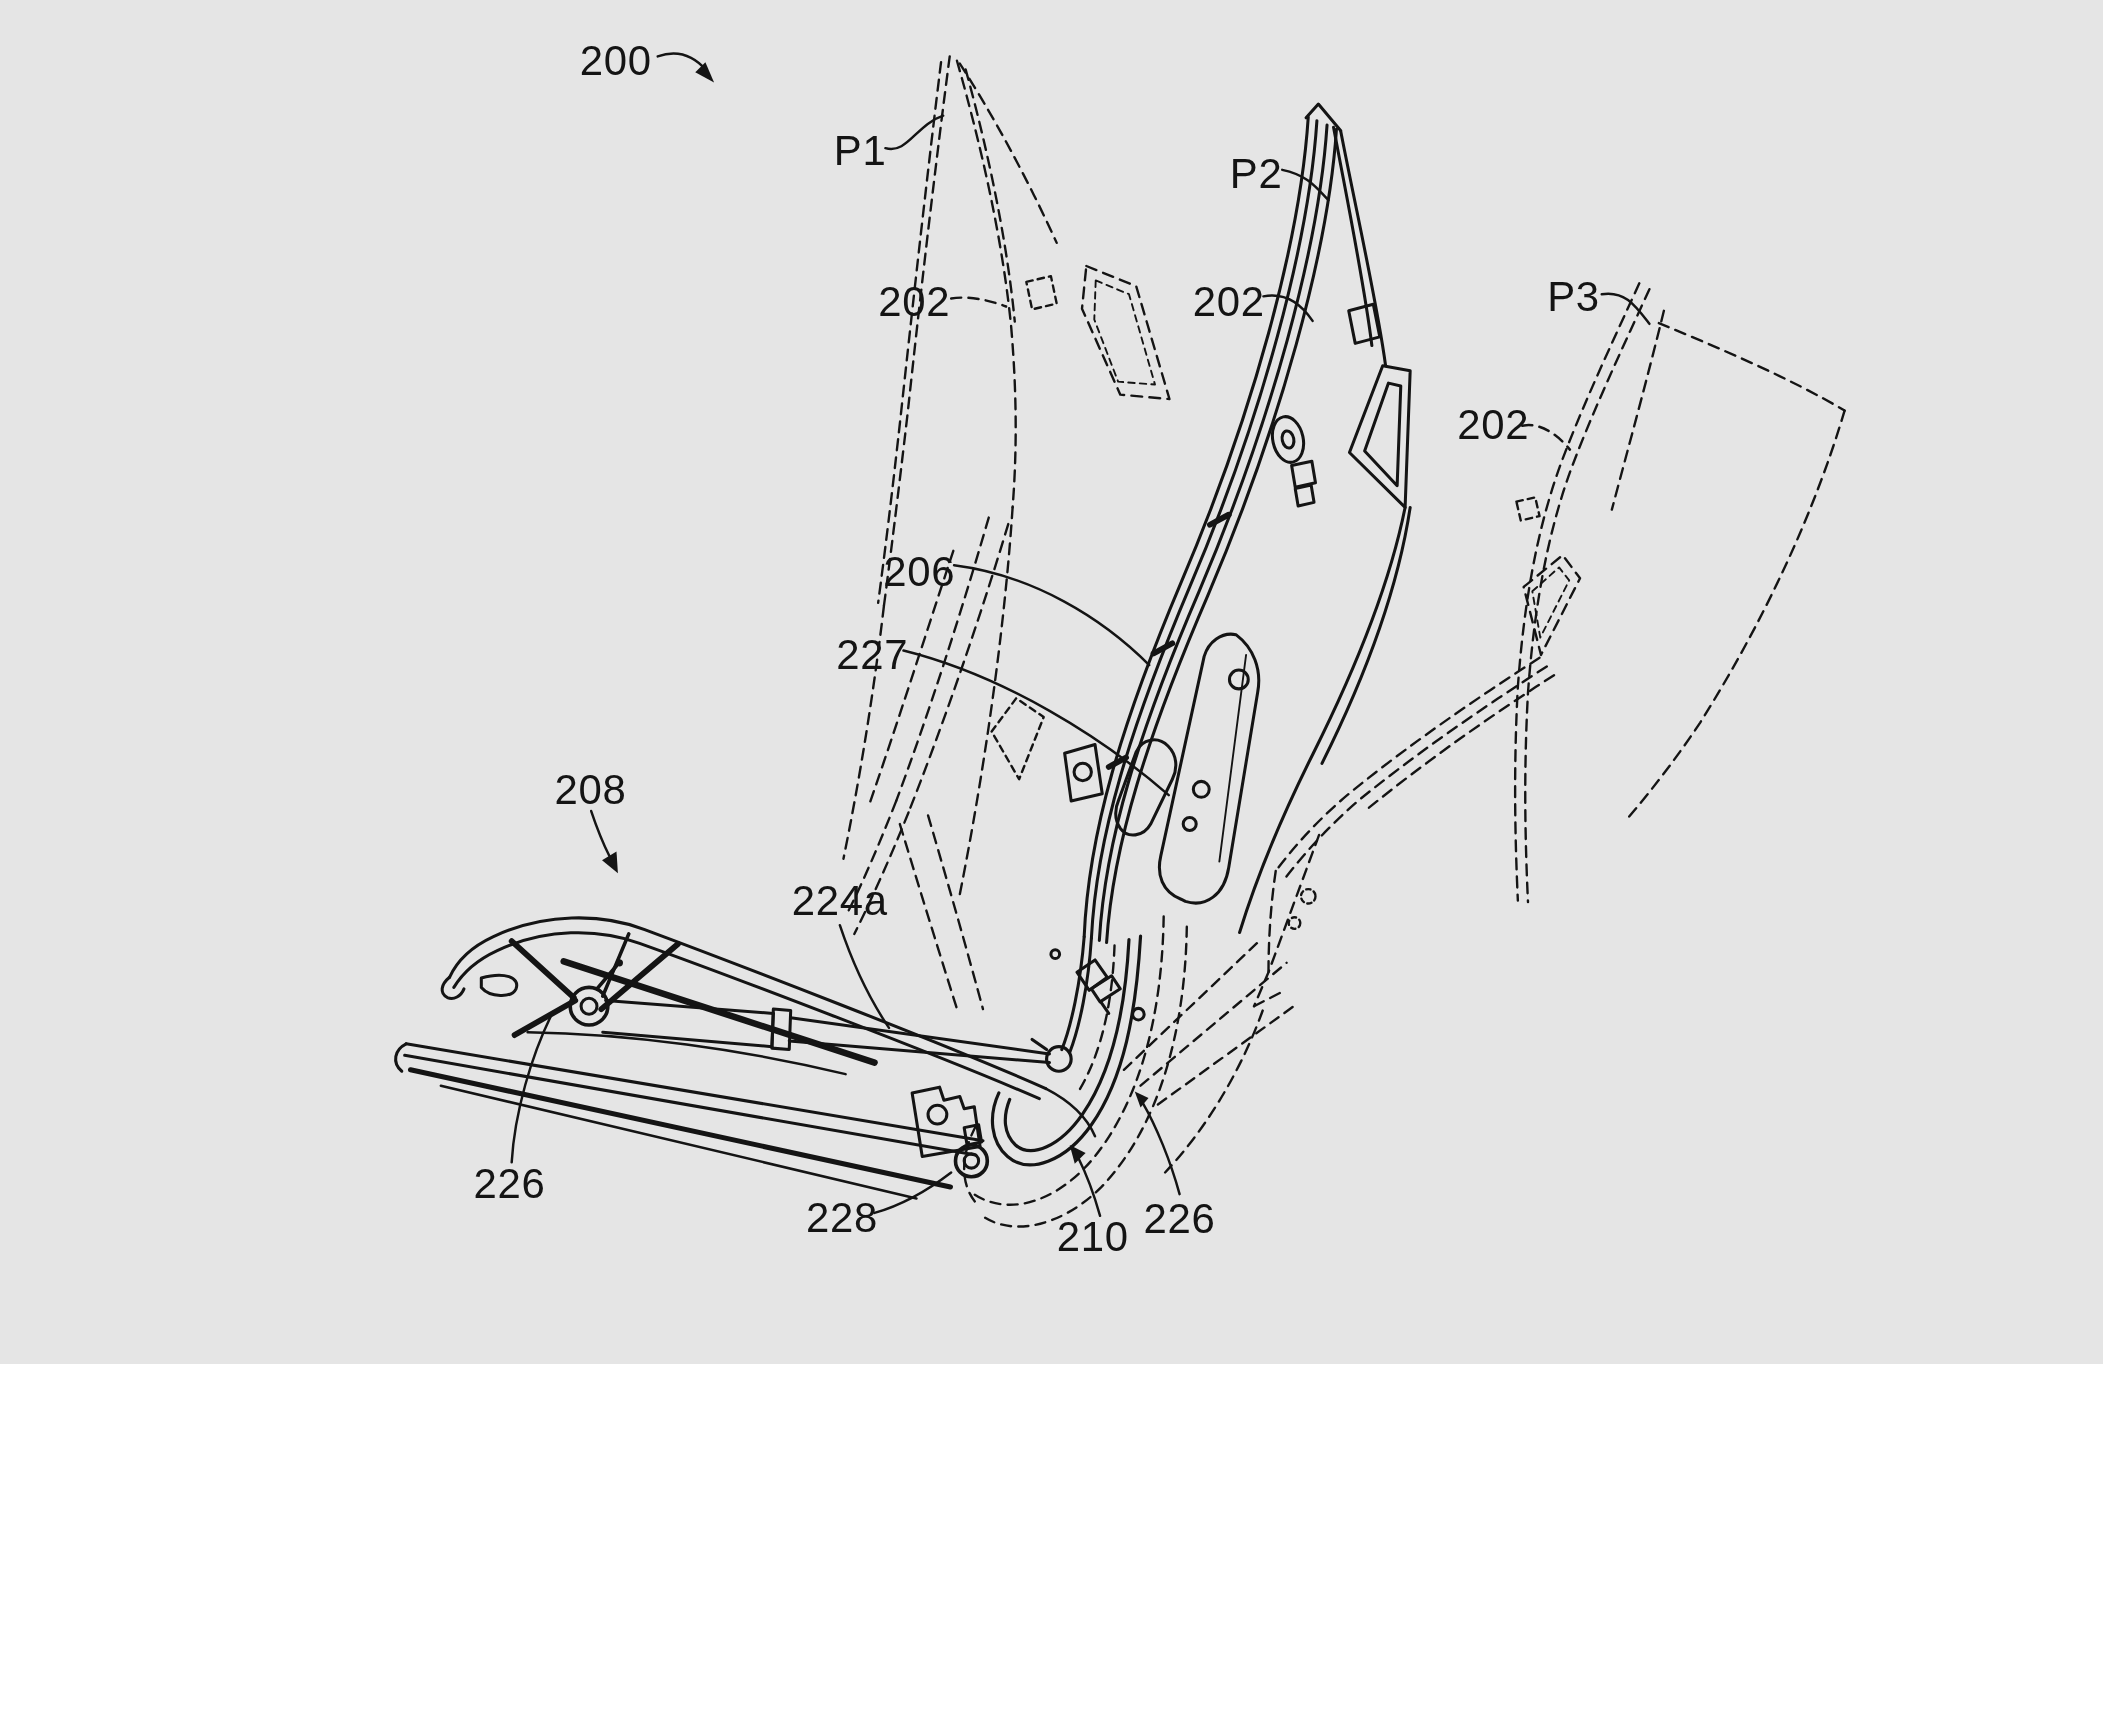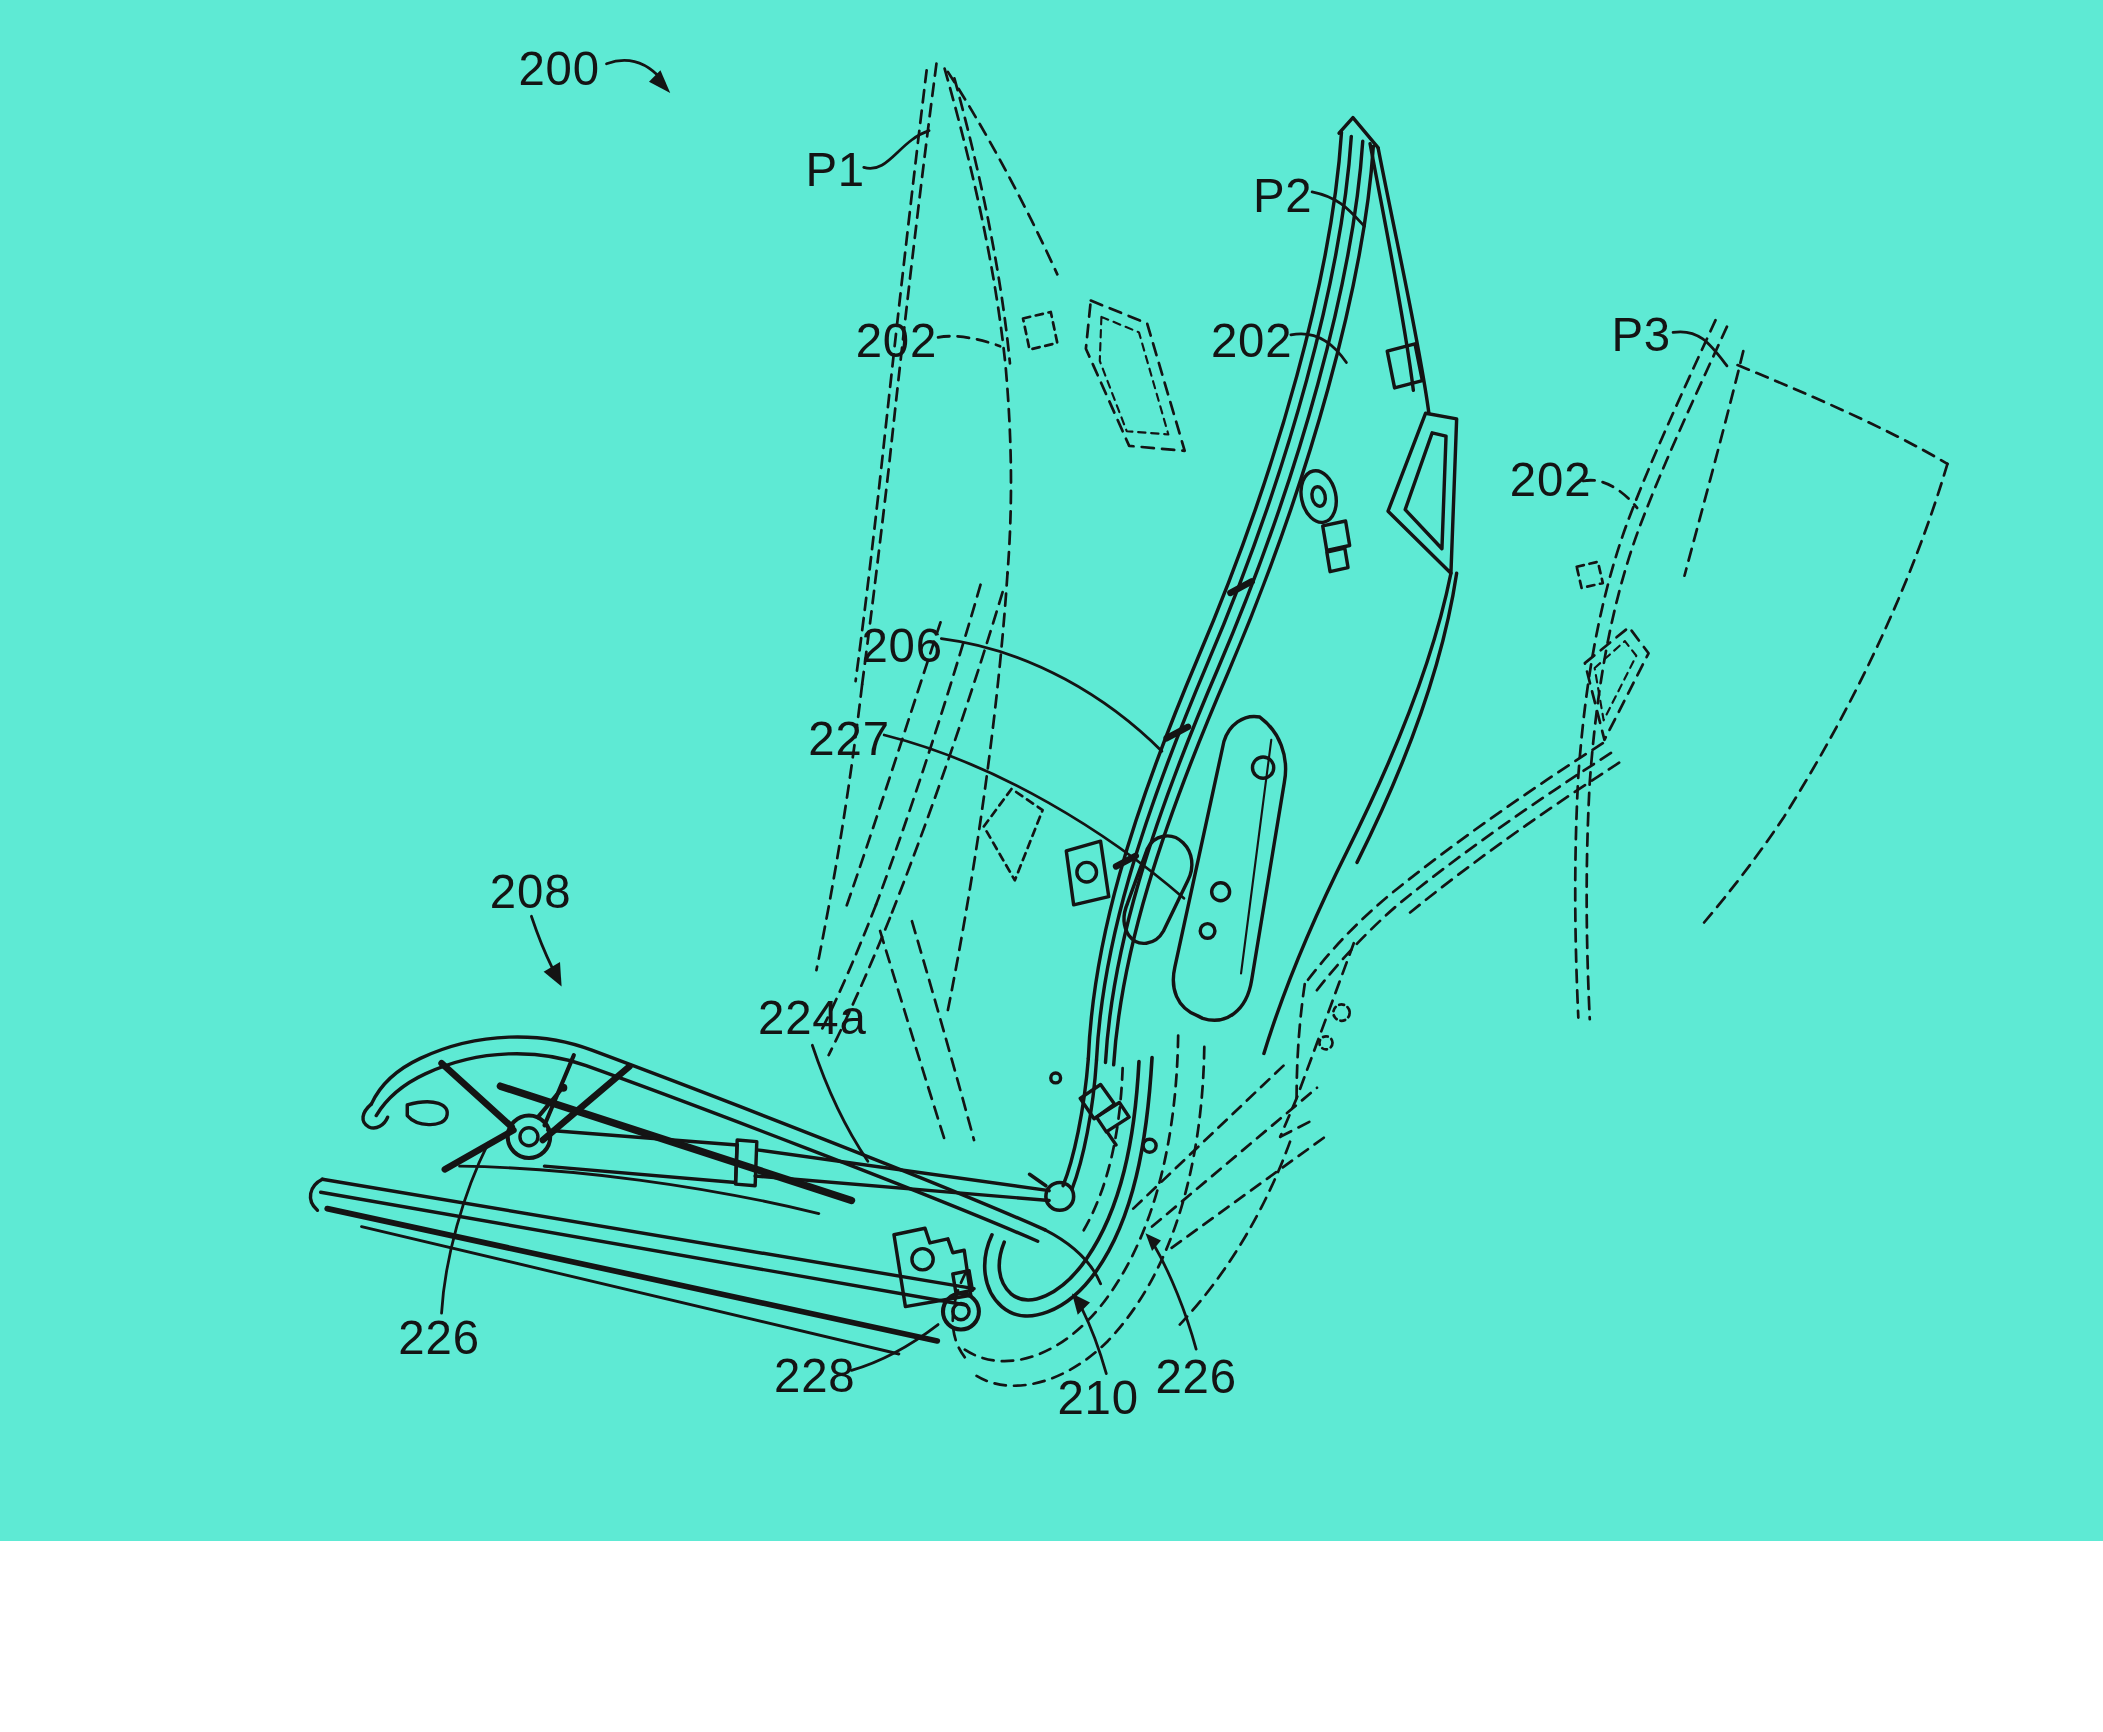--- a/index.html
+++ b/index.html
@@ -1,16 +1,16 @@
 <!DOCTYPE html>
 <html style="font-size:14.7px"><head>
 <meta charset="utf-8">
 <style>
   html,body{margin:0;padding:0;background:#fff;}
-  .stage{position:relative;width:2104px;height:1541px;background:#5eead4;overflow:hidden;
+  .stage{position:relative;width:2104px;height:1364px;background:#e5e5e5;overflow:hidden;
          font-family:"Liberation Sans","DejaVu Sans",sans-serif;}
   svg{display:block;width:100%;height:100%;}
   .ref-label{font-family:"Liberation Sans","DejaVu Sans",sans-serif;font-size:58px;fill:#141414;
              text-anchor:middle;letter-spacing:1px;}
   .ink{fill:#141414;stroke:none;}
   path,ellipse,circle{vector-effect:none;}
 </style>
 </head>
 <body>
 

